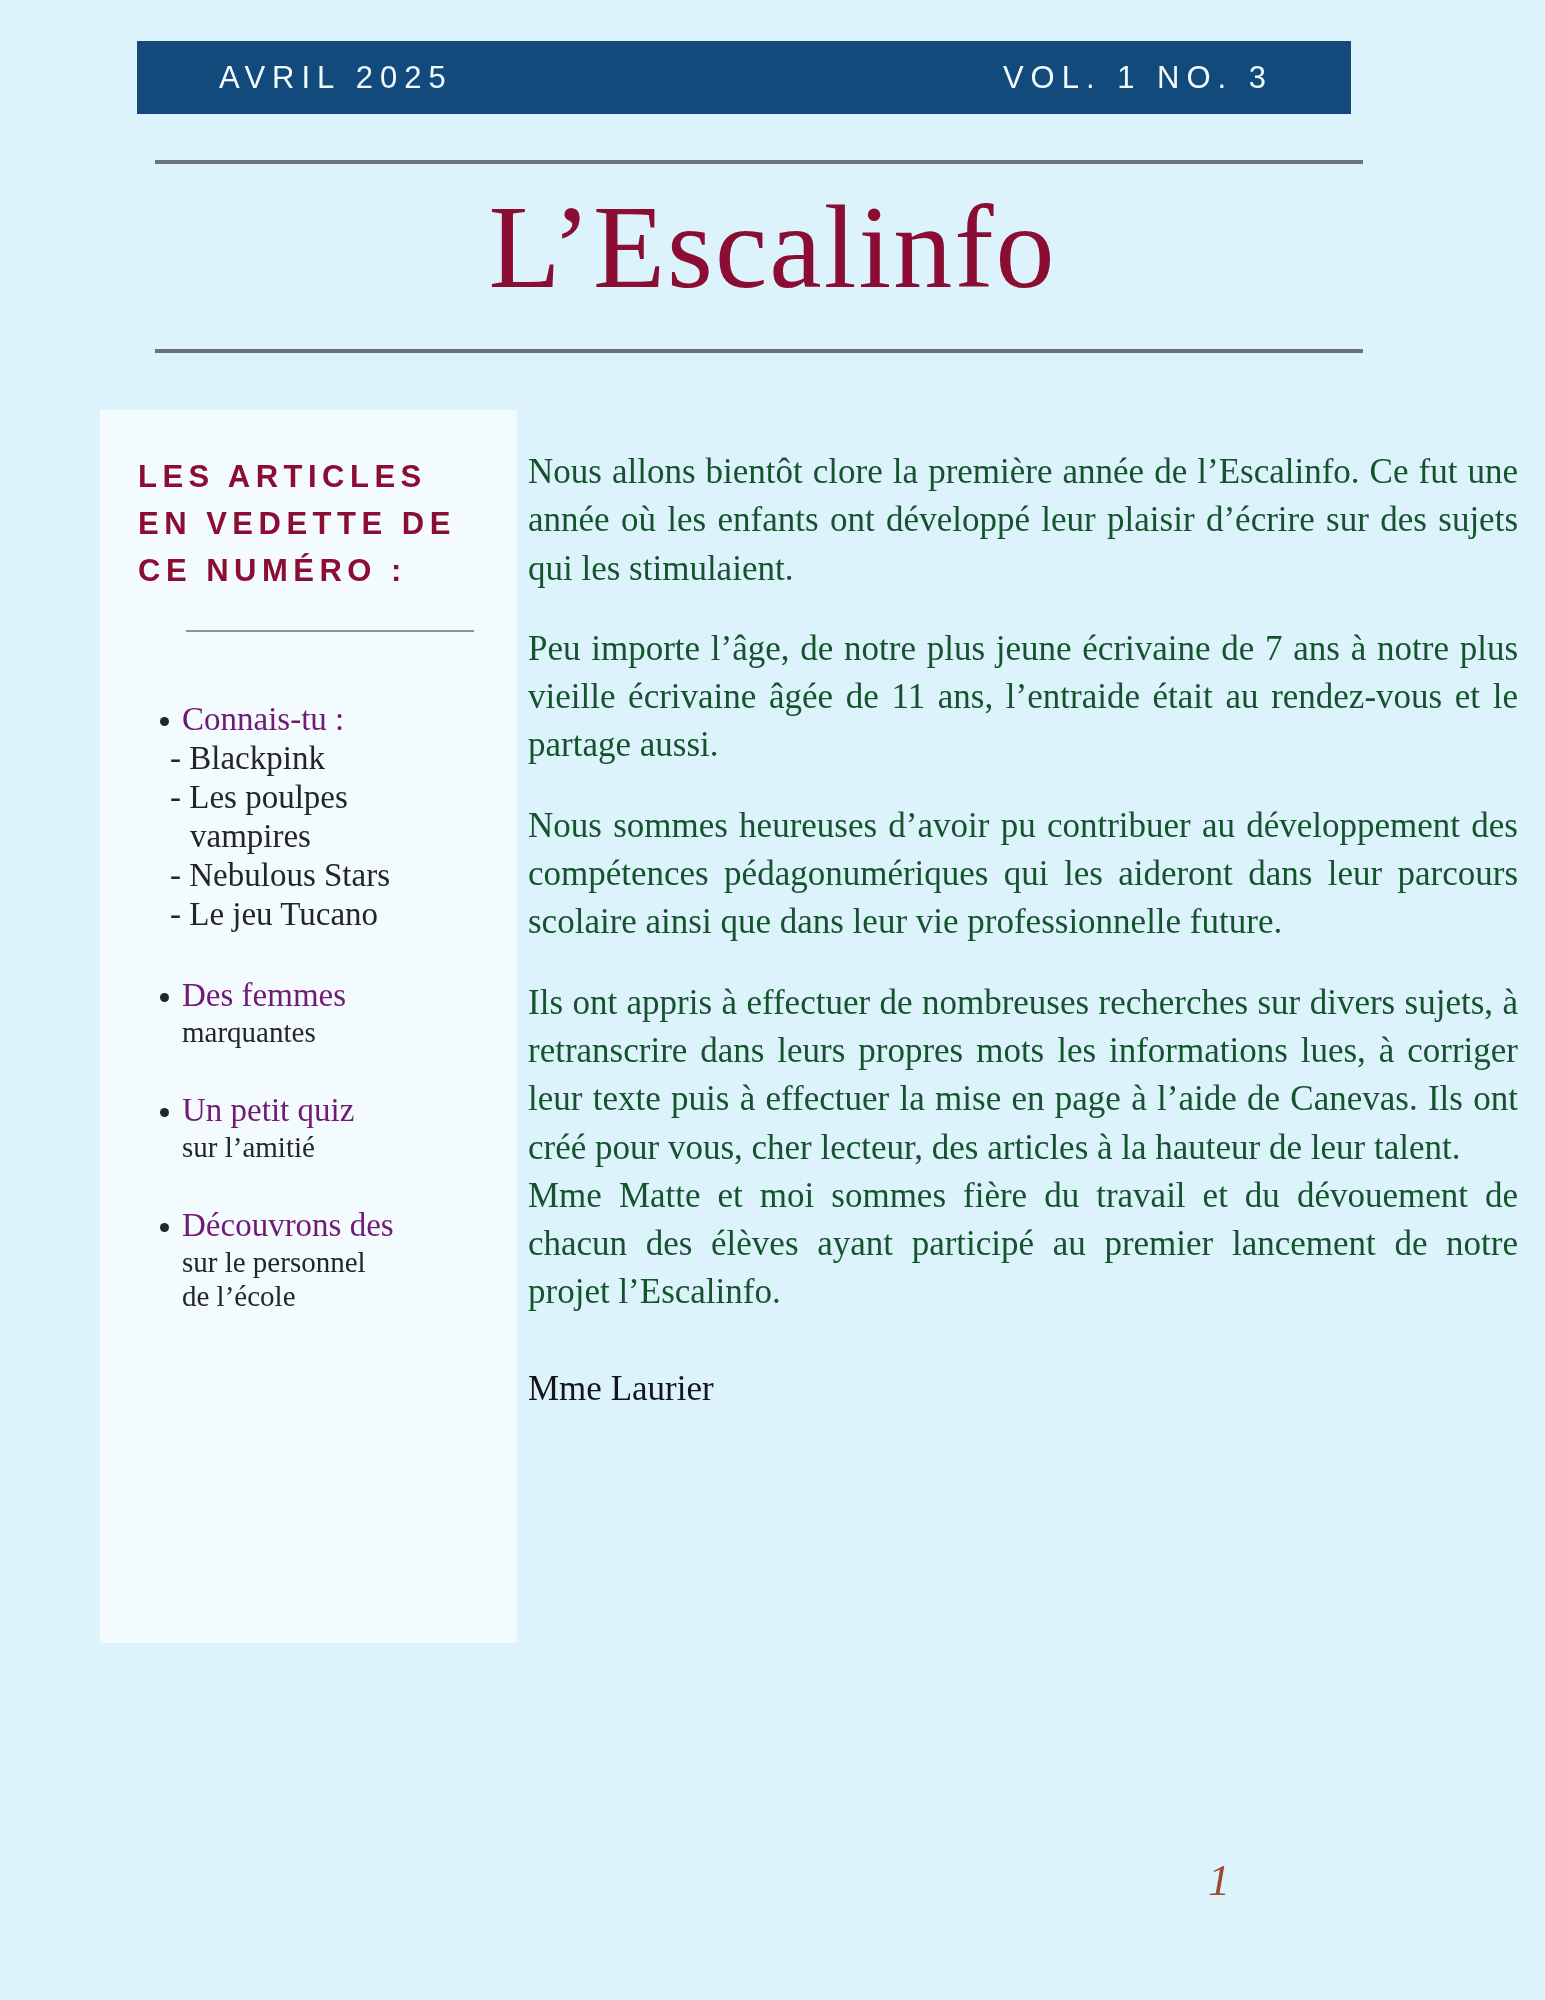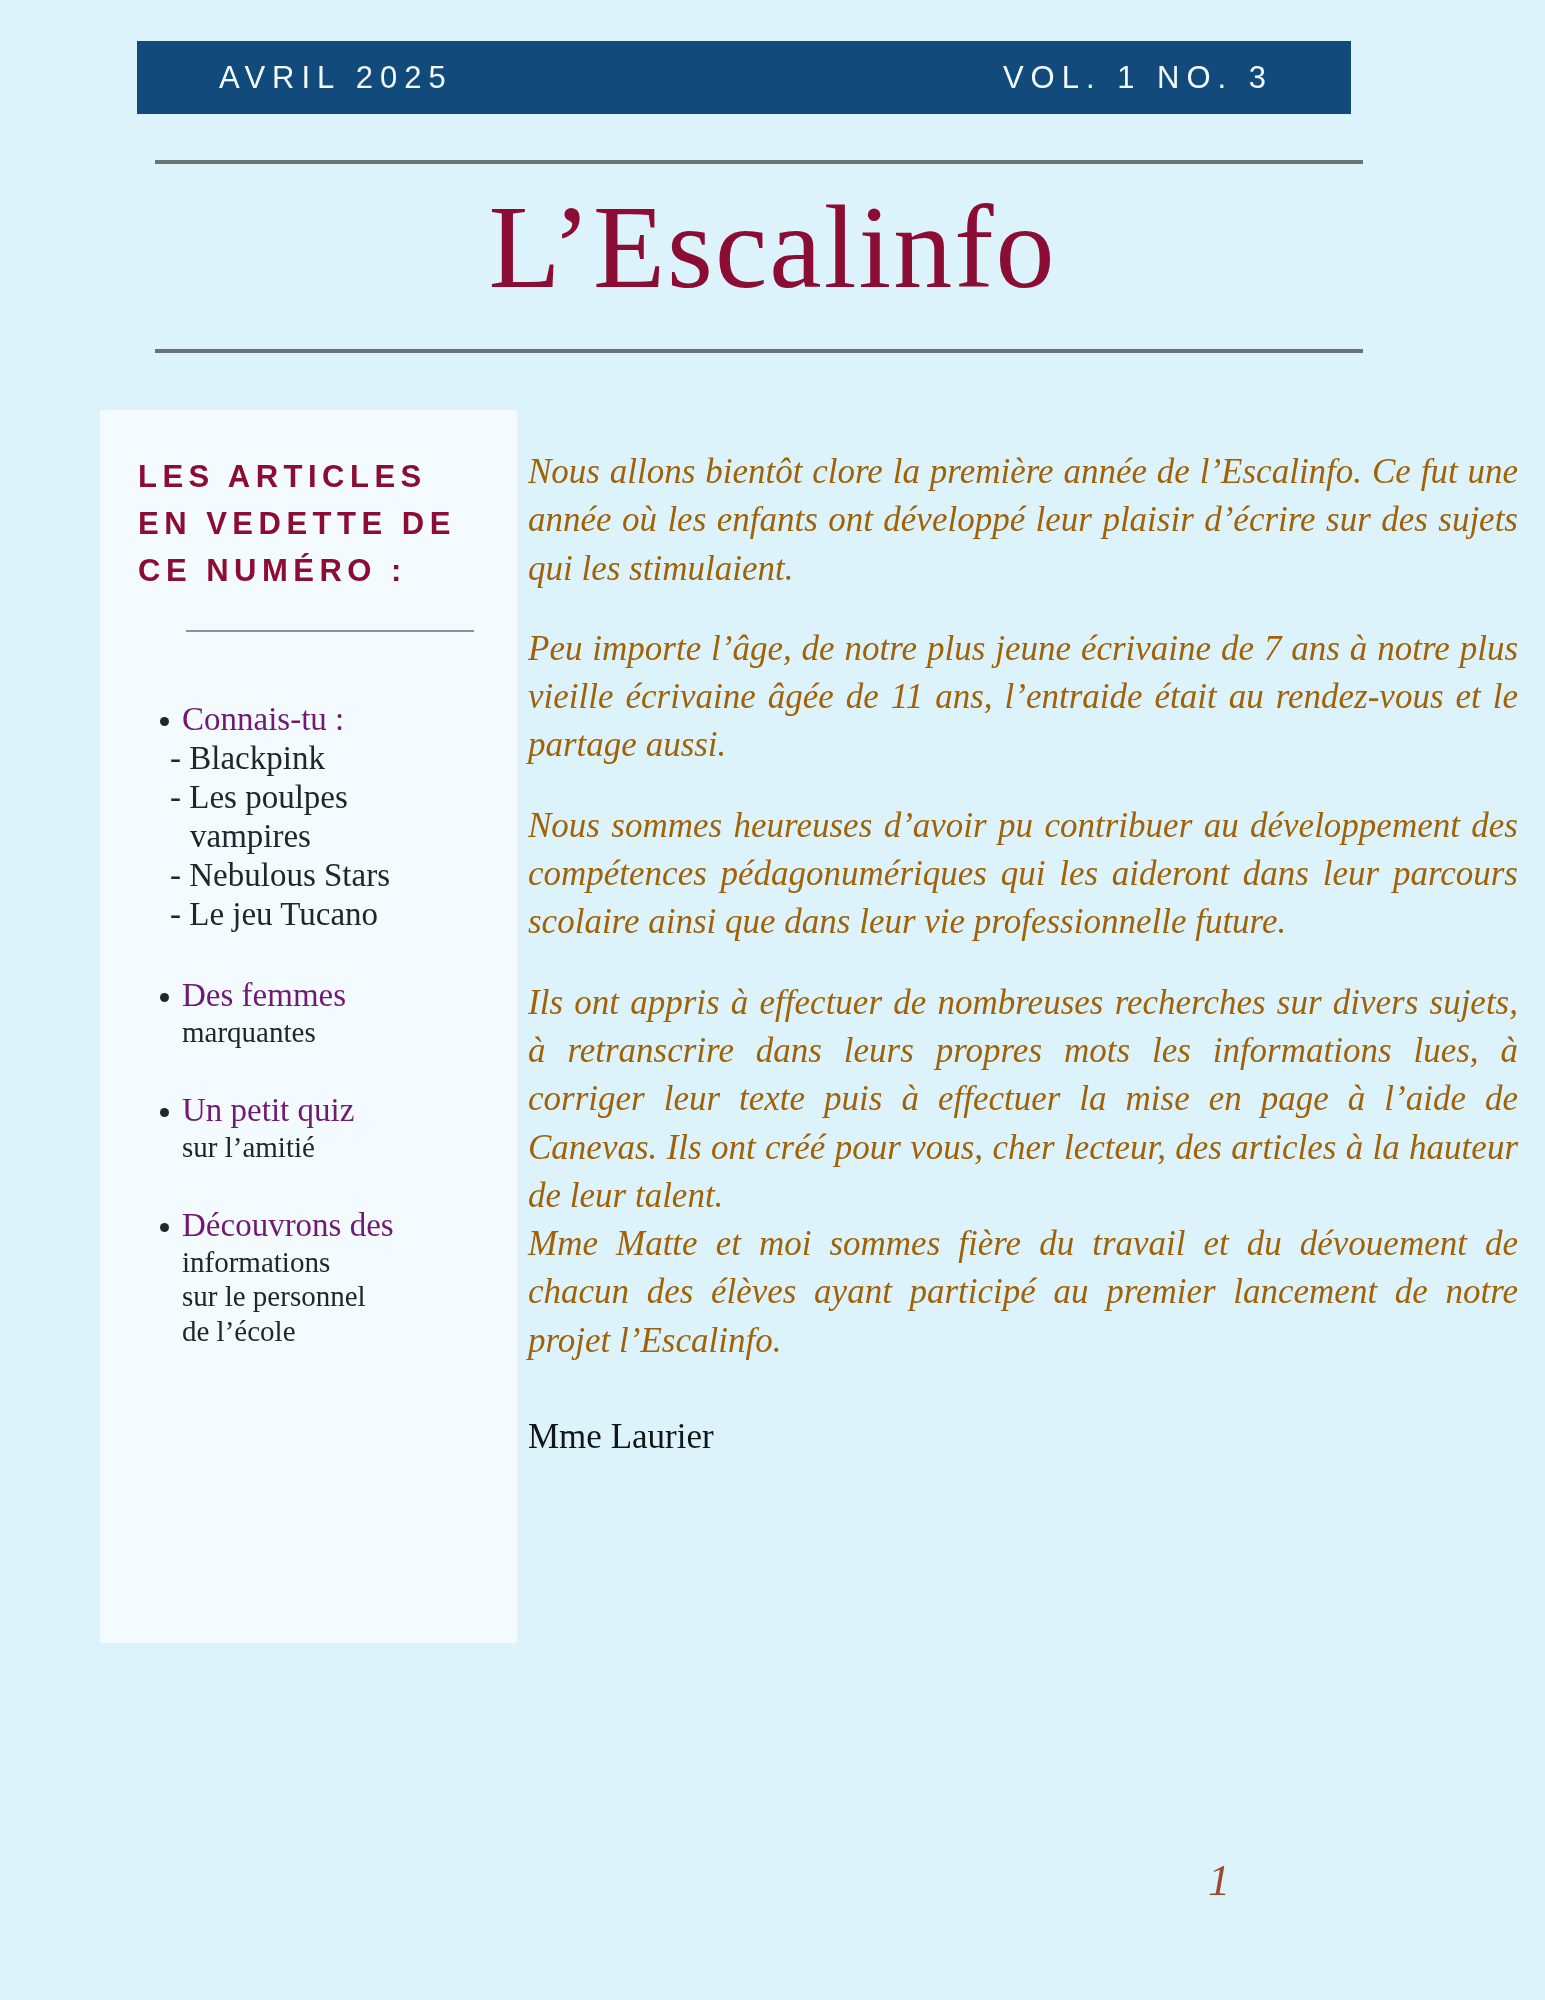--- a/index.html
+++ b/index.html
@@ -152,27 +152,26 @@
 
   
   .main-col {
     position: absolute;
     left: 528px;
     top: 448px;
     width: 990px;
     z-index: 1;
   }
   .body-para {
-    color: #a16207;
+    color: #14532d;
     font-family: "Liberation Serif", serif;
     font-size: 35px;
     line-height: 1.38;
     text-align: justify;
     margin: 0 0 32px 0;
-    font-style: italic;
   }
   .body-para.tight { margin-bottom: 0; }
   .signature {
     color: #121619;
     font-family: "Liberation Serif", serif;
     font-size: 35px;
     line-height: 1.38;
     text-align: left;
     margin: 48px 0 0 0;
   }
@@ -228,21 +227,20 @@
 
       <li class="sb-group">
         <div class="sb-bullet-line">Un petit quiz</div>
         <div class="sb-cont">sur l’amitié</div>
       </li>
 
       <li class="sb-gap"></li>
 
       <li class="sb-group">
         <div class="sb-bullet-line">Découvrons des</div>
-        <div class="sb-cont">informations</div>
         <div class="sb-cont">sur le personnel</div>
         <div class="sb-cont">de l’école</div>
       </li>
 
     </ul>
   </aside>
 
   <main class="main-col">
     <p class="body-para">Nous allons bientôt clore la première année de l’Escalinfo. Ce fut une année où les enfants ont développé leur plaisir d’écrire sur des sujets qui les stimulaient.</p>
     <p class="body-para">Peu importe l’âge, de notre plus jeune écrivaine de 7 ans à notre plus vieille écrivaine âgée de 11 ans, l’entraide était au rendez-vous et le partage aussi.</p>

